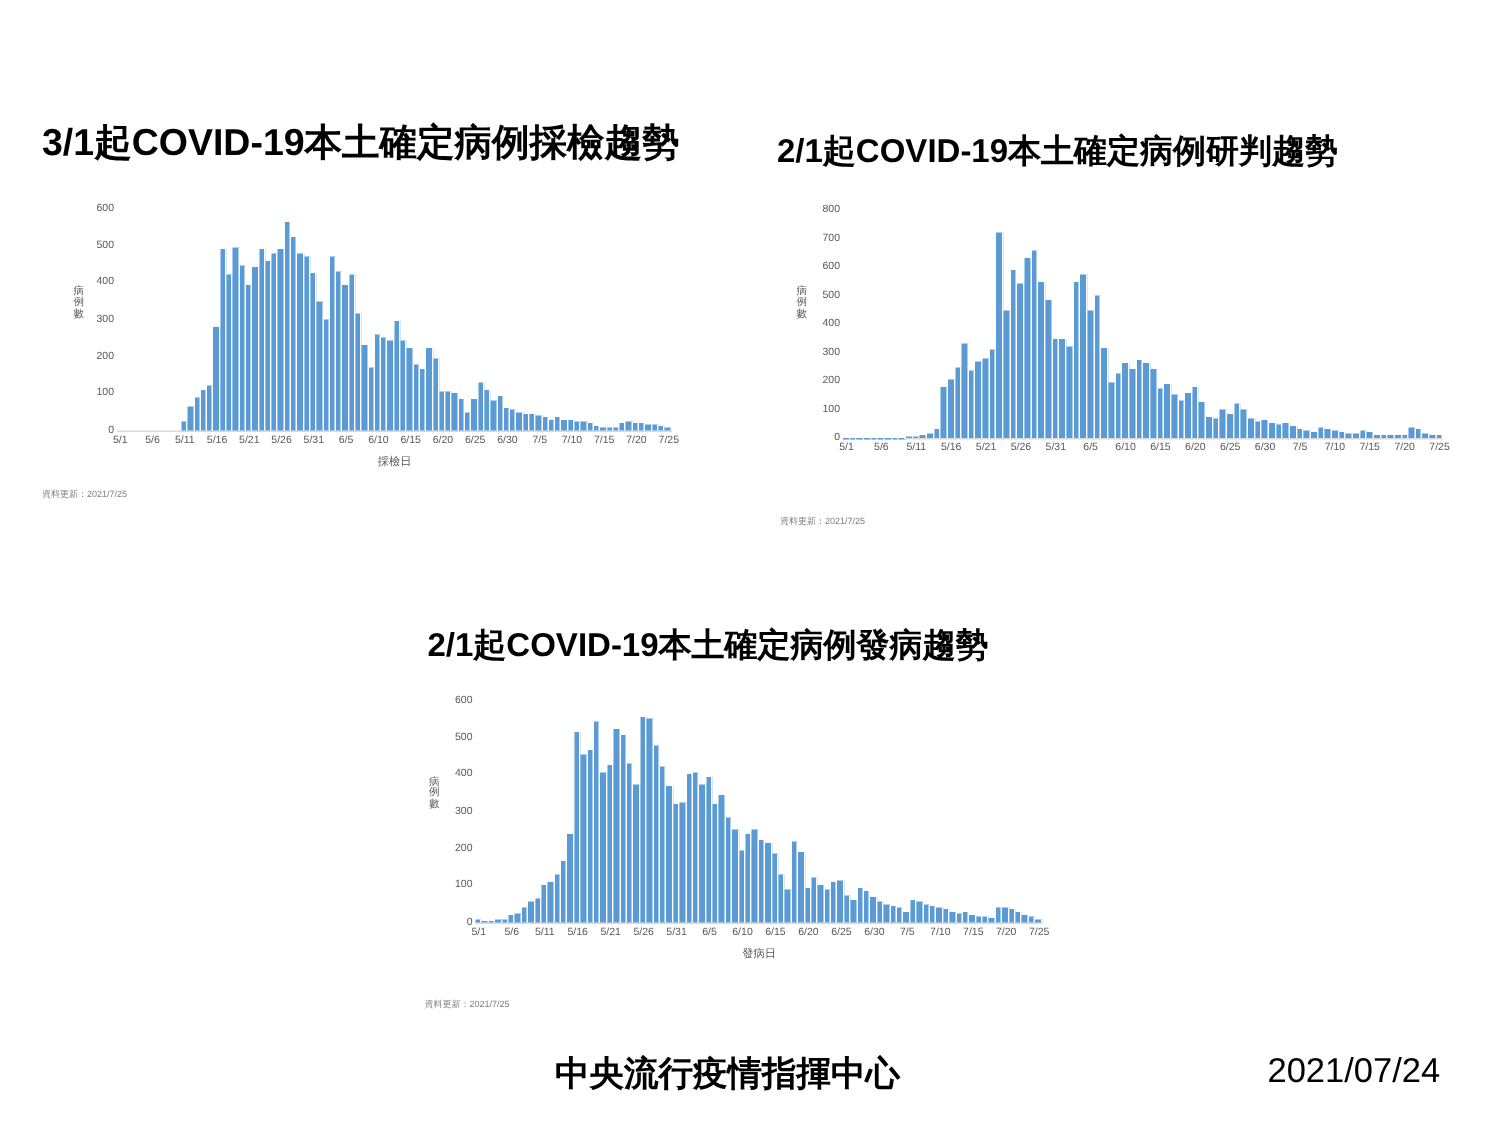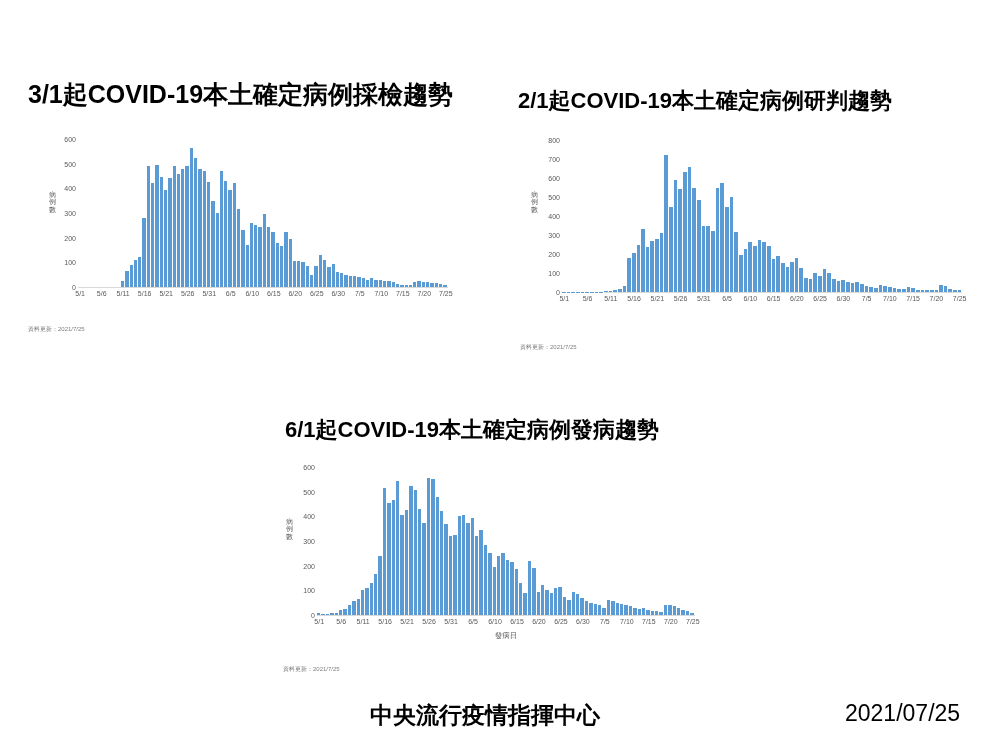--- a/index.html
+++ b/index.html
@@ -256,20 +256,21 @@
           <div class="xtick" style="left: 195.756px;">6/15</div>
           <div class="xtick" style="left: 217.267px;">6/20</div>
           <div class="xtick" style="left: 238.779px;">6/25</div>
           <div class="xtick" style="left: 260.291px;">6/30</div>
           <div class="xtick" style="left: 281.802px;">7/5</div>
           <div class="xtick" style="left: 303.314px;">7/10</div>
           <div class="xtick" style="left: 324.826px;">7/15</div>
           <div class="xtick" style="left: 346.337px;">7/20</div>
           <div class="xtick" style="left: 367.849px;">7/25</div>
         </div>
+      <div class="xlabel" style="left: 30px; width: 370px; top: 170px;">採檢日</div>
     </div>
     <div class="footnote" style="left:10px; top:247px;">資料更新：2021/7/25</div>
   </div>
 
   <div class="panel" id="panel-2">
     <div class="panel-title">2/1起COVID-19本土確定病例研判趨勢</div>
     <div class="chart-area">
       <div class="ylabel" style="left: 2px; top: 55px;">病例數</div>
       <div class="yticks" style="left: 8px; top: 4px; height: 152px;">
           <div class="ytick" style="top: 152px;">0</div>
@@ -390,21 +391,21 @@
           <div class="xtick" style="left: 327.907px;">7/10</div>
           <div class="xtick" style="left: 351.163px;">7/15</div>
           <div class="xtick" style="left: 374.419px;">7/20</div>
           <div class="xtick" style="left: 397.674px;">7/25</div>
         </div>
     </div>
     <div class="footnote" style="left:12px; top:265px;">資料更新：2021/7/25</div>
   </div>
 
   <div class="panel" id="panel-3">
-    <div class="panel-title">6/1起COVID-19本土確定病例發病趨勢</div>
+    <div class="panel-title">2/1起COVID-19本土確定病例發病趨勢</div>
     <div class="chart-area">
       <div class="ylabel" style="left: 10px; top: 55px;">病例數</div>
       <div class="yticks" style="left: 16px; top: 4px; height: 148px;">
           <div class="ytick" style="top: 148px;">0</div>
           <div class="ytick" style="top: 123.333px;">100</div>
           <div class="ytick" style="top: 98.6667px;">200</div>
           <div class="ytick" style="top: 74px;">300</div>
           <div class="ytick" style="top: 49.3333px;">400</div>
           <div class="ytick" style="top: 24.6667px;">500</div>
           <div class="ytick" style="top: 0px;">600</div>
@@ -518,15 +519,15 @@
           <div class="xtick" style="left: 331.849px;">7/15</div>
           <div class="xtick" style="left: 353.826px;">7/20</div>
           <div class="xtick" style="left: 375.802px;">7/25</div>
         </div>
       <div class="xlabel" style="left: 42px; width: 378px; top: 168px;">發病日</div>
     </div>
     <div class="footnote" style="left:18px; top:250px;">資料更新：2021/7/25</div>
   </div>
 
   <div class="slide-footer-left">中央流行疫情指揮中心</div>
-  <div class="slide-footer-right">2021/07/25</div>
+  <div class="slide-footer-right">2021/07/24</div>
 
 </div>
 
 </body></html>

